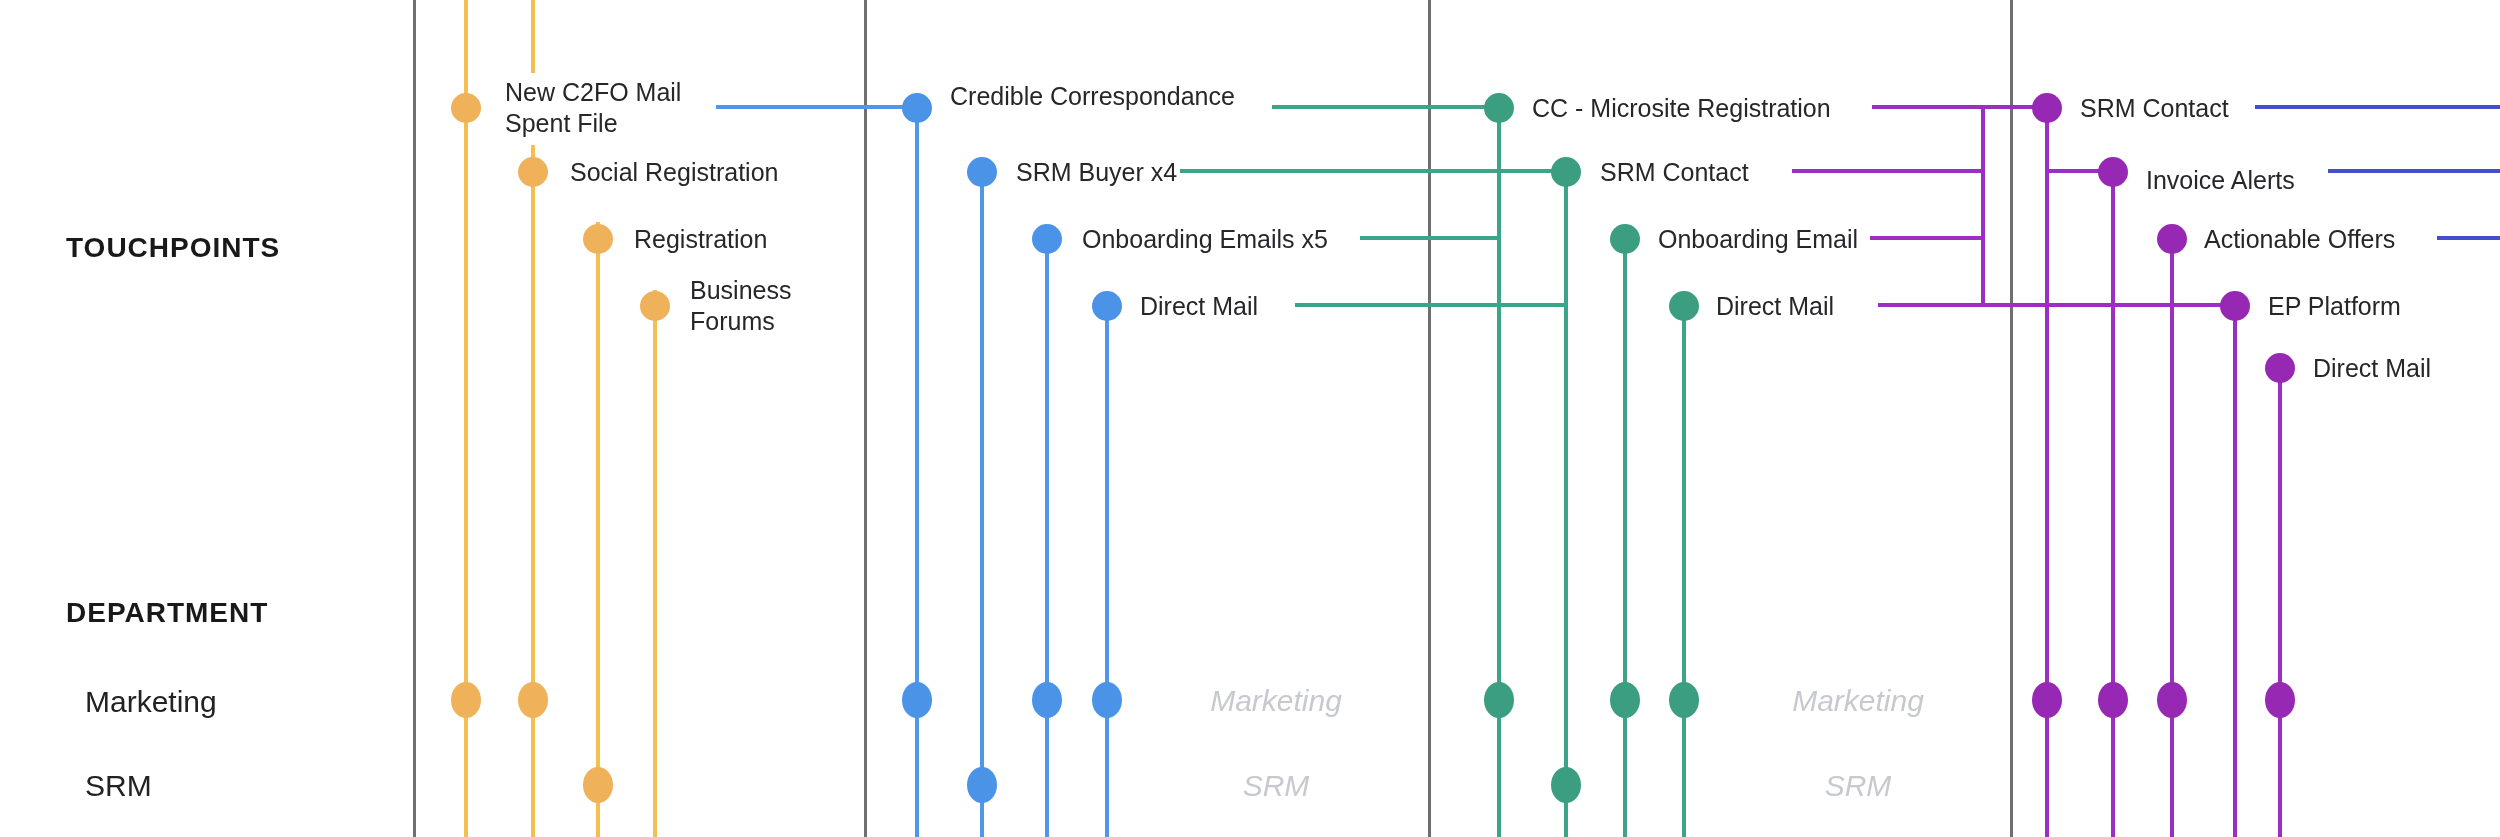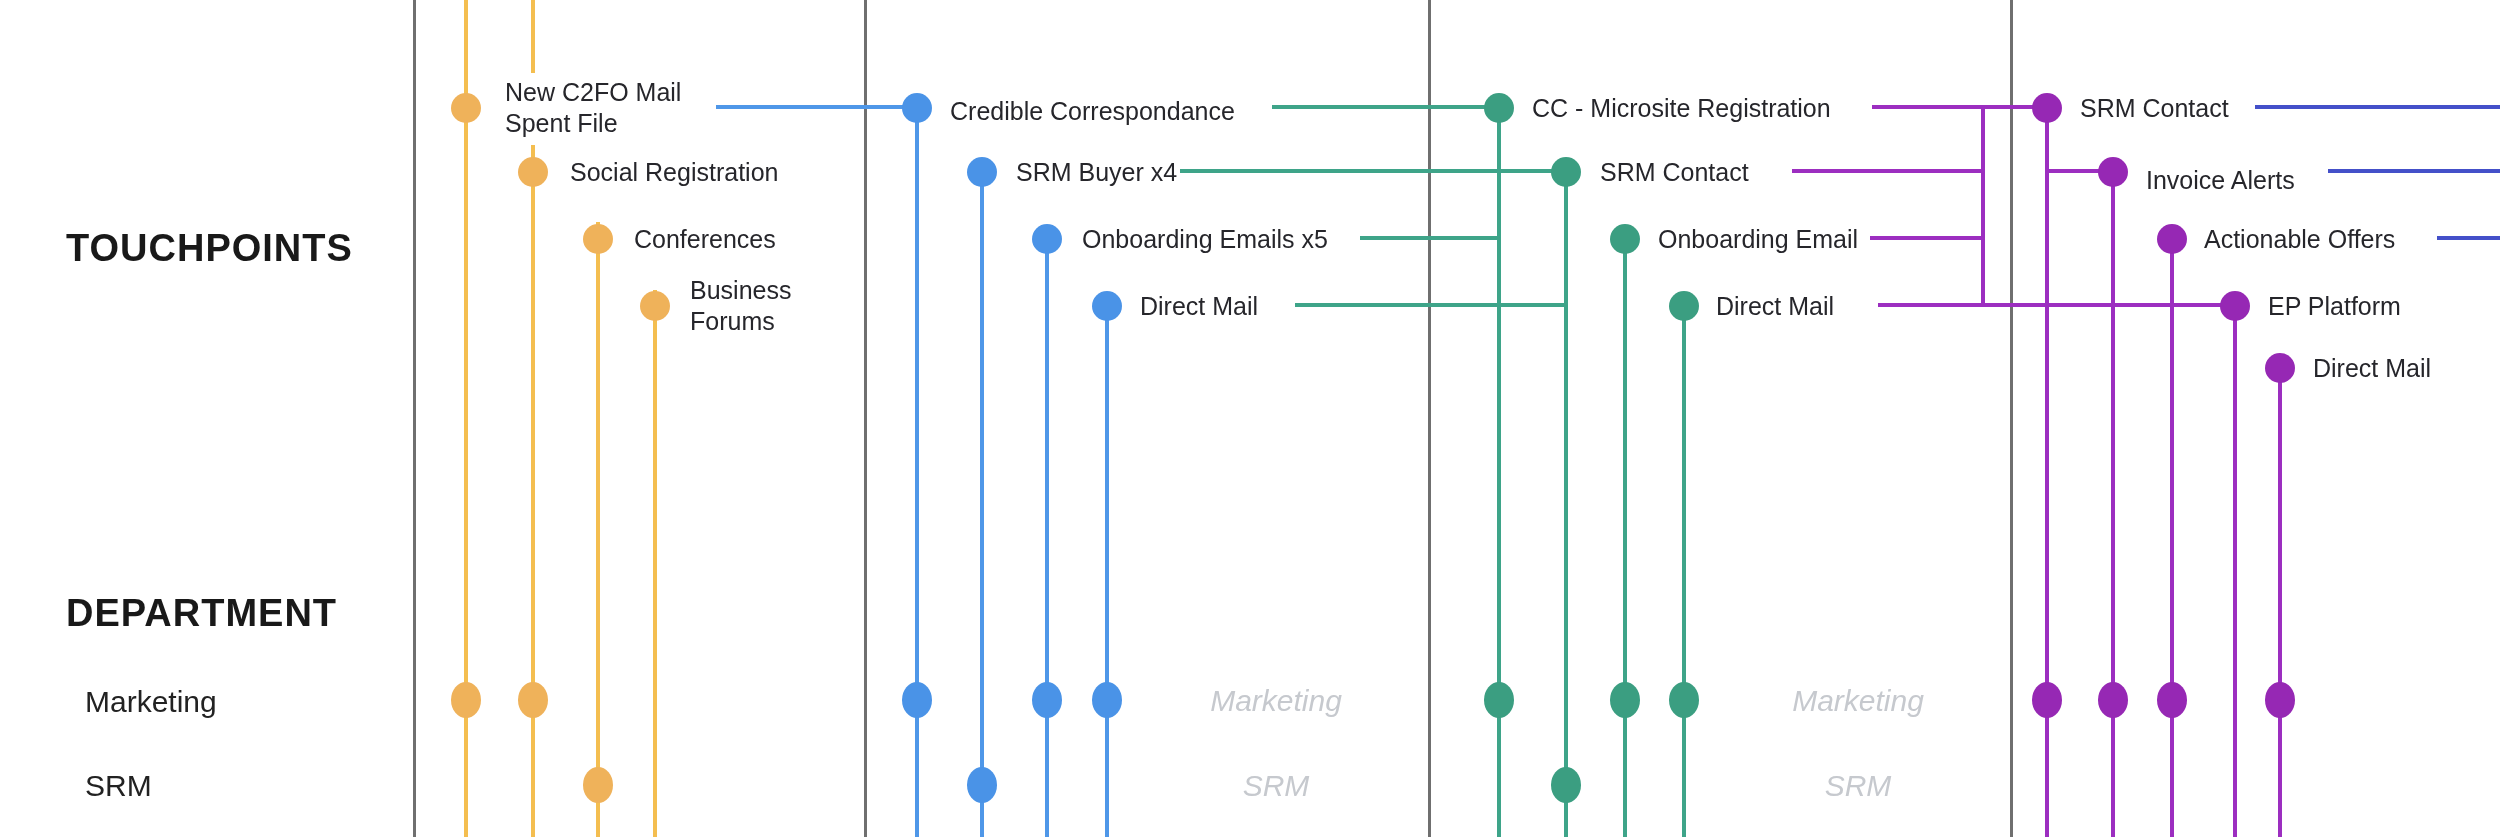--- a/index.html
+++ b/index.html
@@ -5,21 +5,21 @@
   html,body{margin:0;padding:0;background:#fff}
   body{width:2500px;height:837px;position:relative;overflow:hidden;
        font-family:"Liberation Sans",sans-serif;color:var(--text,#26262B)}
   .dv{position:absolute;top:0;height:837px;width:3px;background:var(--divider,#6F6F6F)}
   .vl{position:absolute;width:4px}
   .hl{position:absolute;height:4px}
   .dot{position:absolute;width:30px;height:30px;border-radius:50%;transform:translate(-50%,-50%)}
   .ddot{position:absolute;width:30px;height:36px;border-radius:50%;transform:translate(-50%,-50%)}
   .tp{position:absolute;font-size:25px;line-height:31px;transform:translateY(-50%);white-space:nowrap;color:var(--text,#26262B)}
   .tp .ln{display:block}
-  .hdr{position:absolute;font-size:38px;font-weight:bold;letter-spacing:1px;transform:translateY(-50%);white-space:nowrap;color:var(--heading,#191919)}
+  .hdr{position:absolute;font-size:28px;font-weight:bold;letter-spacing:1px;transform:translateY(-50%);white-space:nowrap;color:var(--heading,#191919)}
   .rowlbl{position:absolute;font-size:30px;transform:translateY(-50%);white-space:nowrap;color:#222}
   .wm{position:absolute;font-size:30px;font-style:italic;transform:translate(-50%,-50%);white-space:nowrap;color:var(--watermark,#C6C9CE)}
 </style>
 </head>
 <body>
 
 <div class="hdr" style="left:66px;top:248px">TOUCHPOINTS</div>
 <div class="hdr" style="left:66px;top:613px">DEPARTMENT</div>
 <div class="rowlbl" style="left:85px;top:702px">Marketing</div>
 <div class="rowlbl" style="left:85px;top:786px">SRM</div>
@@ -71,32 +71,32 @@
 <div class="dot" style="left:598px;top:239px;background:var(--yellow_dot)"></div>
 <div class="dot" style="left:655px;top:306px;background:var(--yellow_dot)"></div>
 <div class="tp" style="left:505px;top:108px">
   <span class="ln">New C2FO Mail</span>
   <span class="ln">Spent File</span>
 </div>
 <div class="tp" style="left:570px;top:172px">
   <span class="ln">Social Registration</span>
 </div>
 <div class="tp" style="left:634px;top:239px">
-  <span class="ln">Conferences</span>
+  <span class="ln">Registration</span>
 </div>
 <div class="tp" style="left:690px;top:306px">
   <span class="ln">Business</span>
   <span class="ln">Forums</span>
 </div>
 
 <div class="dot" style="left:917px;top:108px;background:var(--blue_dot)"></div>
 <div class="dot" style="left:982px;top:172px;background:var(--blue_dot)"></div>
 <div class="dot" style="left:1047px;top:239px;background:var(--blue_dot)"></div>
 <div class="dot" style="left:1107px;top:306px;background:var(--blue_dot)"></div>
-<div class="tp" style="left:950px;top:111px">
+<div class="tp" style="left:950px;top:96px">
   <span class="ln">Credible Correspondance</span>
 </div>
 <div class="tp" style="left:1016px;top:172px">
   <span class="ln">SRM Buyer x4</span>
 </div>
 <div class="tp" style="left:1082px;top:239px">
   <span class="ln">Onboarding Emails x5</span>
 </div>
 <div class="tp" style="left:1140px;top:306px">
   <span class="ln">Direct Mail</span>

